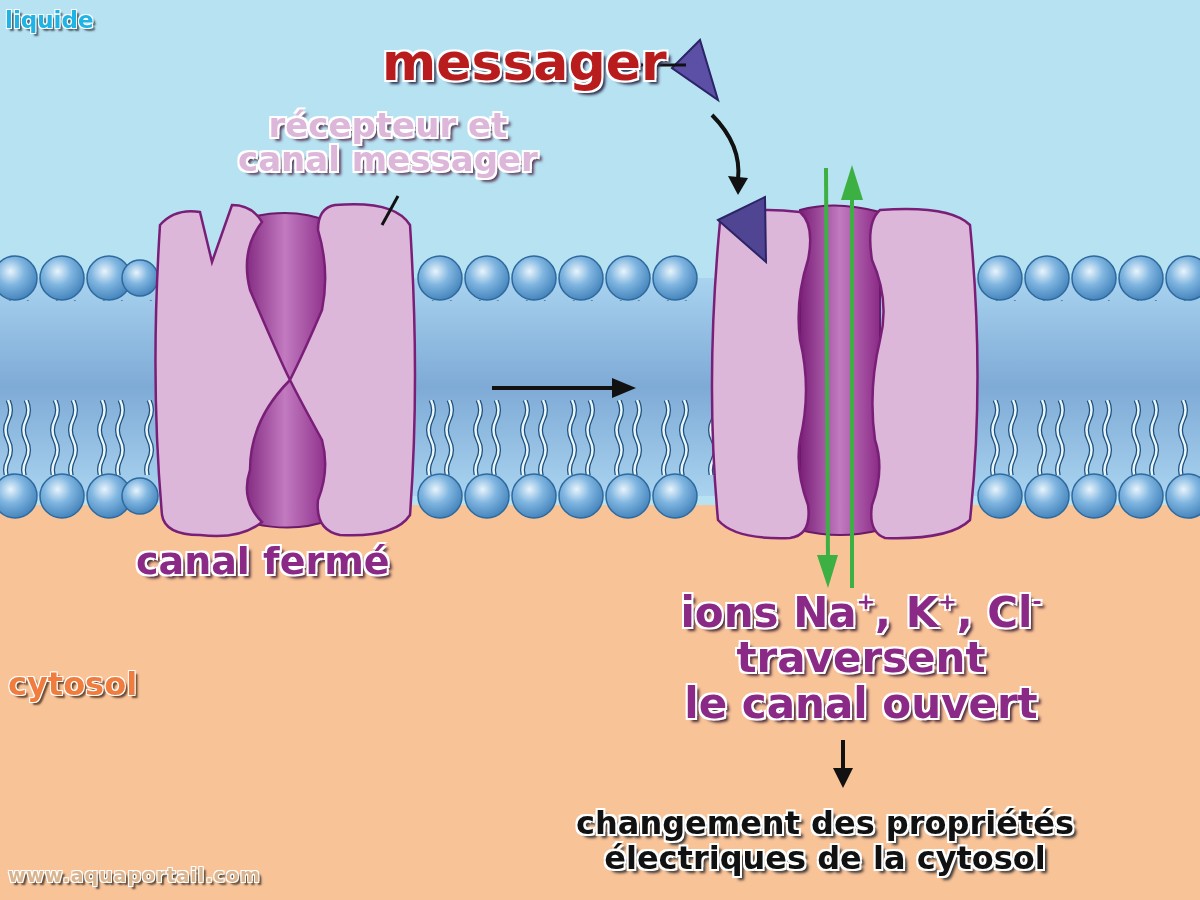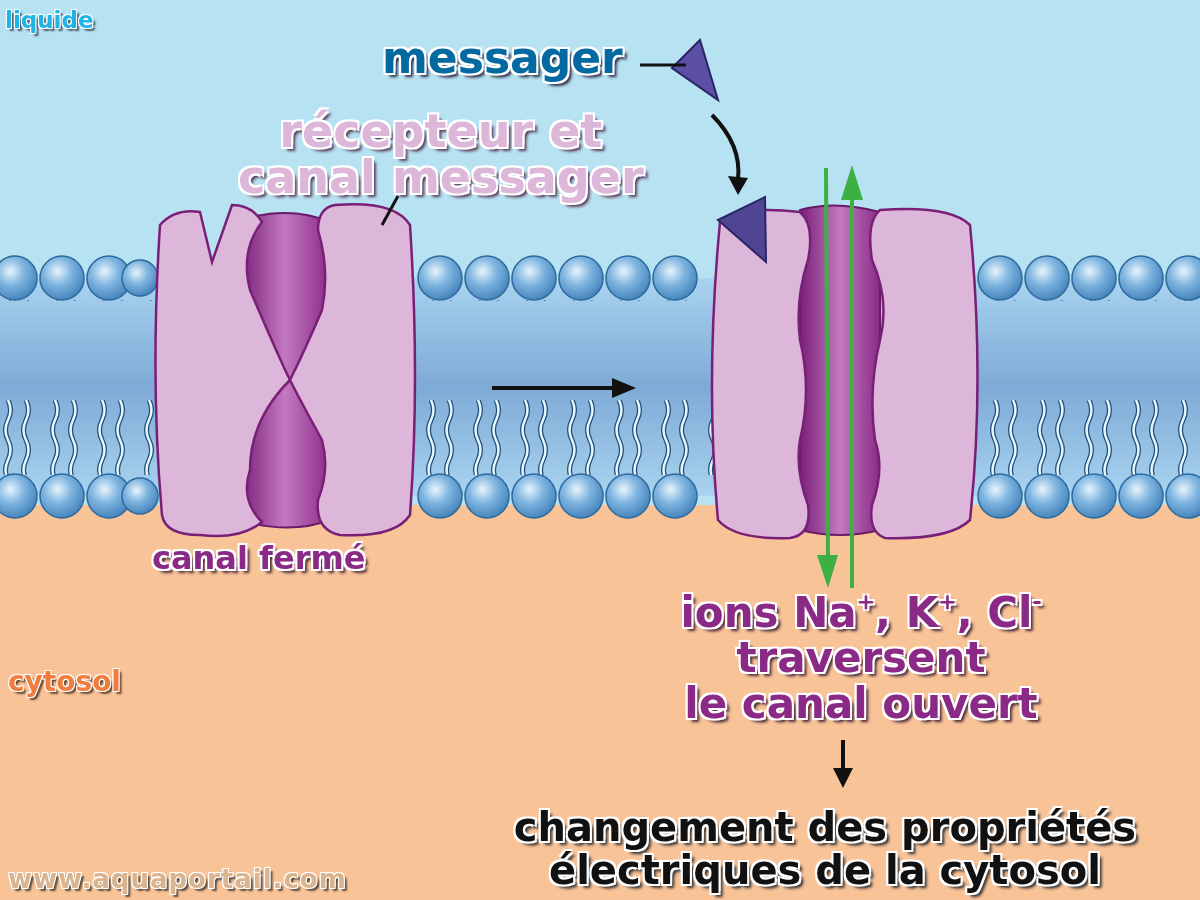--- a/index.html
+++ b/index.html
@@ -1,28 +1,28 @@
 <!DOCTYPE html>
 <html><head>
 <meta charset="utf-8">
 <style>
   html,body{margin:0;padding:0;}
   body{width:1200px;height:900px;overflow:hidden;position:relative;background:#f9c398;font-family:"DejaVu Sans","Liberation Sans",sans-serif;}
   #stage{position:absolute;left:0;top:0;width:1200px;height:900px;}
   svg{position:absolute;left:0;top:0;}
   .lbl{position:absolute;font-weight:bold;white-space:nowrap;line-height:1;text-align:center;}
   .lbl-lig{left:5px;top:8px;font-size:23px;color:#1fb4e6;text-shadow:-1px -1px 0 #fff,1px -1px 0 #fff,-1px 1px 0 #fff,1px 1px 0 #fff,3px 3px 2px #4a5e6a;line-height:1.05;}
-  .lbl-mess{left:382px;top:36px;font-size:44px;color:#0369a1;text-shadow:-2px -2px 0 #fff,2px -2px 0 #fff,-2px 2px 0 #fff,2px 2px 0 #fff,4px 4px 3px #2d2d4a;}
-  .lbl-rec{left:238px;top:108px;font-size:46px;color:#dcb7d9;text-shadow:-2px -2px 0 #fff,2px -2px 0 #fff,-2px 2px 0 #fff,2px 2px 0 #fff,4px 4px 3px #5a3c5a;line-height:1.0;}
-  .lbl-ferme{left:152px;top:542px;font-size:32px;color:#8a2a86;text-shadow:-2px -2px 0 #fff,2px -2px 0 #fff,-2px 2px 0 #fff,2px 2px 0 #fff,4px 4px 3px #4a2a3a;}
-  .lbl-cyto{left:8px;top:668px;font-size:28px;color:#f07c3d;text-shadow:-1px -1px 0 #fff,1px -1px 0 #fff,-1px 1px 0 #fff,1px 1px 0 #fff,3px 3px 2px #6a4a30;}
+  .lbl-mess{left:382px;top:36px;font-size:52px;color:#b91c1c;text-shadow:-2px -2px 0 #fff,2px -2px 0 #fff,-2px 2px 0 #fff,2px 2px 0 #fff,4px 4px 3px #2d2d4a;}
+  .lbl-rec{left:238px;top:108px;font-size:34px;color:#dcb7d9;text-shadow:-2px -2px 0 #fff,2px -2px 0 #fff,-2px 2px 0 #fff,2px 2px 0 #fff,4px 4px 3px #5a3c5a;line-height:1.0;}
+  .lbl-ferme{left:136px;top:542px;font-size:38px;color:#8a2a86;text-shadow:-2px -2px 0 #fff,2px -2px 0 #fff,-2px 2px 0 #fff,2px 2px 0 #fff,4px 4px 3px #4a2a3a;}
+  .lbl-cyto{left:8px;top:668px;font-size:32px;color:#f07c3d;text-shadow:-1px -1px 0 #fff,1px -1px 0 #fff,-1px 1px 0 #fff,1px 1px 0 #fff,3px 3px 2px #6a4a30;}
   .lbl-ions{left:640px;top:590px;width:442px;font-size:42px;color:#8a2a86;text-shadow:-2px -2px 0 #fff,2px -2px 0 #fff,-2px 2px 0 #fff,2px 2px 0 #fff,4px 4px 3px #4a2a3a;line-height:1.08;text-align:center;}
   .lbl-ions sup{font-size:22px;vertical-align:18px;}
-  .lbl-chg{left:450px;top:806px;width:750px;font-size:40px;color:#111;text-shadow:-2px -2px 0 #fff,2px -2px 0 #fff,-2px 2px 0 #fff,2px 2px 0 #fff,4px 4px 3px #333;line-height:1.08;}
-  .lbl-www{left:8px;top:866px;font-size:26px;color:#d9b48f;text-shadow:-1px -1px 0 #fff,1px -1px 0 #fff,-1px 1px 0 #fff,1px 1px 0 #fff,3px 3px 2px #5a4a3a;letter-spacing:1px;}
+  .lbl-chg{left:450px;top:806px;width:750px;font-size:32px;color:#111;text-shadow:-2px -2px 0 #fff,2px -2px 0 #fff,-2px 2px 0 #fff,2px 2px 0 #fff,4px 4px 3px #333;line-height:1.08;}
+  .lbl-www{left:8px;top:866px;font-size:19px;color:#d9b48f;text-shadow:-1px -1px 0 #fff,1px -1px 0 #fff,-1px 1px 0 #fff,1px 1px 0 #fff,3px 3px 2px #5a4a3a;letter-spacing:1px;}
 </style>
 </head>
 <body>
 
 <div id="stage">
 <svg width="1200" height="900" viewBox="0 0 1200 900">
   <defs>
     <linearGradient id="memb" x1="0" y1="0" x2="0" y2="1">
       <stop offset="0" stop-color="#a9d3ef"></stop>
       <stop offset="0.5" stop-color="#7eaad6"></stop>

